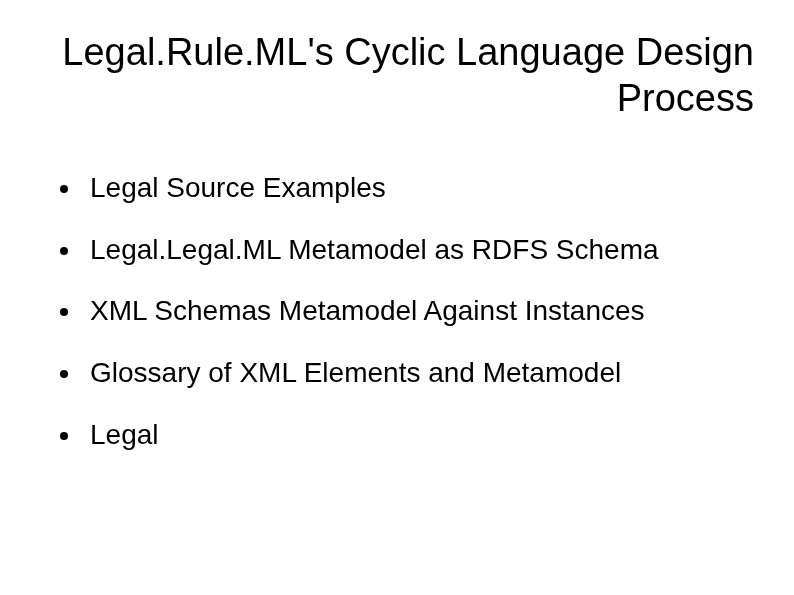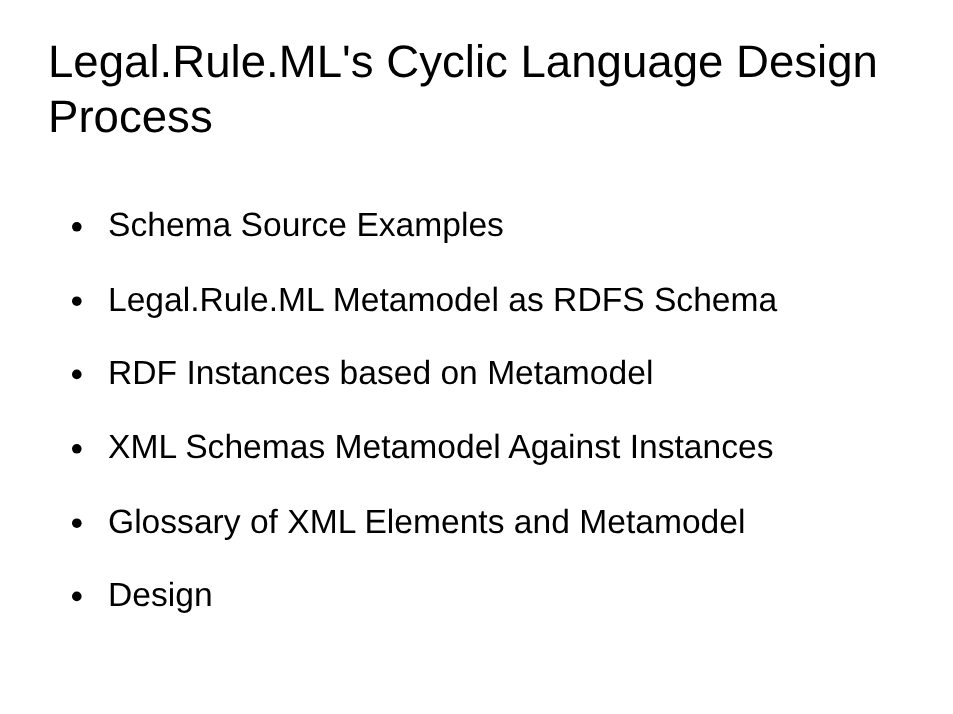--- a/index.html
+++ b/index.html
@@ -9,21 +9,21 @@
     }
     body {
       width: 794px;
       height: 595px;
       background: #ffffff;
       font-family: Arial, Helvetica, sans-serif;
       color: #000000;
       padding: 20px 40px;
     }
     .title {
-      text-align: left;
+      text-align: right;
       font-size: 38px;
       font-weight: normal;
       line-height: 1.2;
       margin-top: 10px;
       margin-bottom: 50px;
     }
     .bullet-list {
       list-style: none;
       padding-left: 20px;
     }
@@ -48,35 +48,31 @@
     }
   </style>
 </head>
 <body>
 
 <h1 class="title">Legal.Rule.ML's Cyclic Language Design Process</h1>
 
 <ul class="bullet-list">
   <li class="bullet-item">
     <span class="bullet-dot"></span>
-    <span class="bullet-text">Schema Source Examples</span>
+    <span class="bullet-text">Legal Source Examples</span>
   </li>
   <li class="bullet-item">
     <span class="bullet-dot"></span>
-    <span class="bullet-text">Legal.Rule.ML Metamodel as RDFS Schema</span>
-  </li>
-  <li class="bullet-item">
-    <span class="bullet-dot"></span>
-    <span class="bullet-text">RDF Instances based on Metamodel</span>
+    <span class="bullet-text">Legal.Legal.ML Metamodel as RDFS Schema</span>
   </li>
   <li class="bullet-item">
     <span class="bullet-dot"></span>
     <span class="bullet-text">XML Schemas Metamodel Against Instances</span>
   </li>
   <li class="bullet-item">
     <span class="bullet-dot"></span>
     <span class="bullet-text">Glossary of XML Elements and Metamodel</span>
   </li>
   <li class="bullet-item">
     <span class="bullet-dot"></span>
-    <span class="bullet-text">Design</span>
+    <span class="bullet-text">Legal</span>
   </li>
 </ul>
 
 </body></html>

